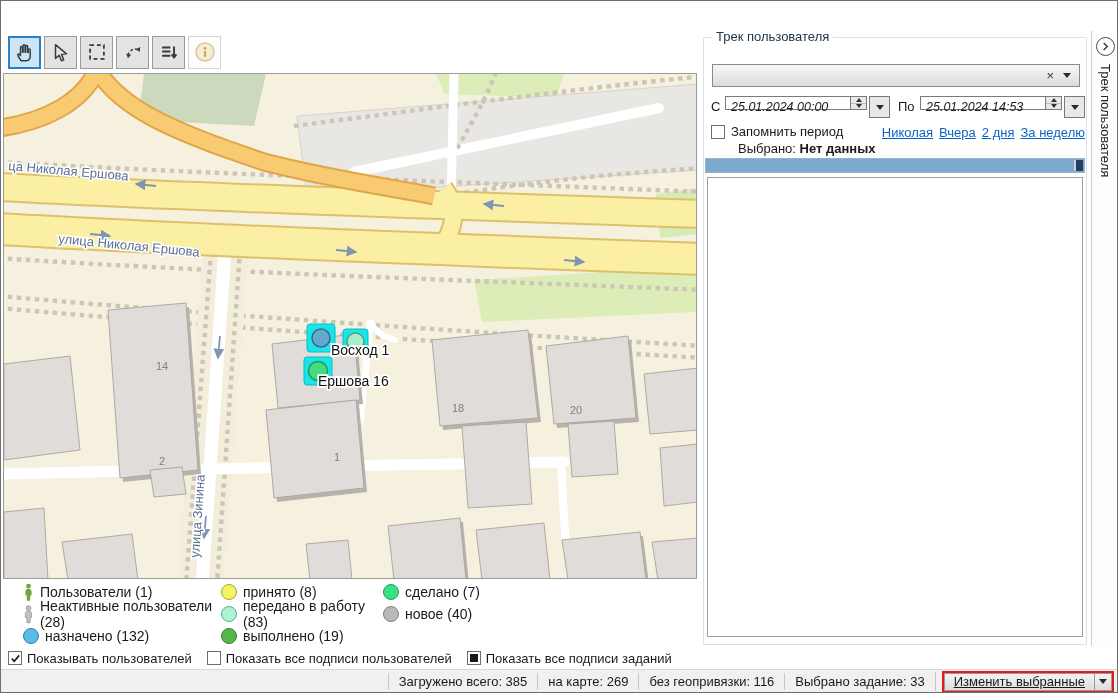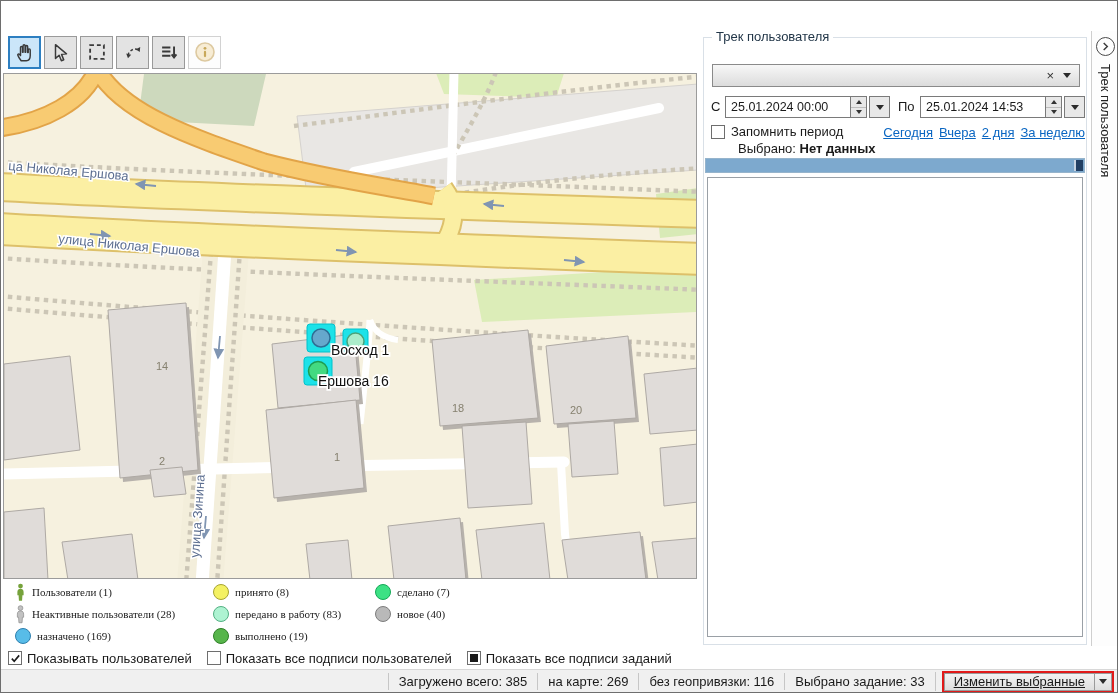--- a/index.html
+++ b/index.html
@@ -22,21 +22,21 @@
   .tbtn svg{display:block;}
 
   
   .map{position:absolute;left:2px;top:72px;width:694px;height:506px;border:1px solid #9b9b9b;overflow:hidden;}
   .map svg{display:block;}
   .map-street-label{font-size:13px;fill:#5d6f91;paint-order:stroke;stroke:#ffffff;stroke-width:3px;font-family:"Liberation Sans",sans-serif;}
   .map-bnum{font-size:11px;fill:#86816f;font-family:"Liberation Sans",sans-serif;}
   .map-marker-label{font-size:14px;fill:#111;paint-order:stroke;stroke:#ffffff;stroke-width:3.5px;font-family:"Liberation Sans",sans-serif;}
 
   
-  .legend{position:absolute;left:8px;top:580px;width:600px;height:66px;display:grid;grid-template-rows:22px 22px 22px;grid-template-columns:198px 162px auto;grid-auto-flow:column;align-items:center;padding-left:6px;font-size:11px;font-family:Liberation Serif, serif;}
+  .legend{position:absolute;left:16px;top:580px;width:600px;height:66px;display:grid;grid-template-rows:22px 22px 22px;grid-template-columns:198px 162px auto;grid-auto-flow:column;align-items:center;padding-left:6px;font-size:14px;}
   .lg-item{display:flex;align-items:center;gap:6px;}
   .lg-circle{width:16px;height:16px;border-radius:50%;border:1px solid #777;flex:0 0 auto;}
   .lg-person{display:flex;flex:0 0 auto;}
 
   
   .options{position:absolute;left:0;top:646px;width:1118px;height:22px;display:flex;align-items:center;gap:15px;padding-left:7px;font-size:13px;background:#fff;}
   .opt{display:flex;align-items:center;gap:5px;}
   .cb{width:14px;height:14px;background:#fff;border:1px solid #6e6e6e;display:flex;align-items:center;justify-content:center;flex:0 0 auto;}
   .cb .mark{display:none;}
   .cb.checked .mark{display:block;}
@@ -55,21 +55,21 @@
 
   
   .groupbox{position:absolute;left:702px;top:36px;width:384px;height:608px;border:1px solid #d9e0e7;background:#fff;}
   .gb-title{position:absolute;left:8px;top:-9px;background:#fff;padding:0 4px;font-size:13px;color:#223648;}
   .combo{position:absolute;left:8px;top:26px;width:368px;height:23px;background:linear-gradient(#f7f7f7,#dcdcdc);border:1px solid #8a8a8a;display:flex;align-items:center;}
   .combo-value{flex:1;font-size:12.5px;padding-left:5px;}
   .combo-clear{font-size:13px;color:#333;padding:0 7px;line-height:1;}
   .combo-arrow{padding:0 8px 0 2px;display:flex;align-items:center;}
   .daterow{position:absolute;left:0;top:58px;width:384px;height:22px;font-size:13px;}
   .dlabel{position:absolute;top:3px;}
-  .datebox{position:absolute;top:0;height:22px;width:142px;background:#fff;border:1px solid #7a7a7a;display:flex;}
+  .datebox{position:absolute;top:0;height:14px;width:142px;background:#fff;border:1px solid #7a7a7a;display:flex;font-style:italic;}
   .dateval{flex:1;font-size:12.5px;padding:3px 0 0 5px;white-space:nowrap;}
   .spin{width:16px;border-left:1px solid #7a7a7a;display:flex;flex-direction:column;}
   .spin div{flex:1;background:#e8e8e8;display:flex;align-items:center;justify-content:center;}
   .spin div:first-child{border-bottom:1px solid #bdbdbd;}
   .ddbtn{position:absolute;top:0;width:21px;height:22px;background:#e8e8e8;border:1px solid #7a7a7a;display:flex;align-items:center;justify-content:center;}
   .row3{position:absolute;left:0;top:86px;width:384px;height:17px;font-size:13px;}
   .remember{position:absolute;left:7px;top:0;display:flex;align-items:center;gap:6px;}
   .qlinks{position:absolute;right:3px;top:1px;display:flex;gap:6px;}
   .qlinks span{color:#0a66c2;text-decoration:underline;font-size:13px;white-space:nowrap;}
   .selline{position:absolute;left:2px;top:103px;font-size:13px;margin-left:32px;}
@@ -265,21 +265,21 @@
       <span class="lg-person" style="color: rgb(194, 194, 194);">
         <svg width="11" height="19" viewBox="0 0 12 20">
             <circle cx="6" cy="3" r="2.6" fill="currentColor" stroke="#8d8d8d" stroke-width="0.8"></circle>
             <path d="M6 6 C3.6 6 2.6 7.6 2.6 9.6 L2.6 13 L3.9 13 L4.3 19 L7.7 19 L8.1 13 L9.4 13 L9.4 9.6 C9.4 7.6 8.4 6 6 6 Z" fill="currentColor" stroke="#8d8d8d" stroke-width="0.8"></path>
           </svg>
       </span>
       <span>Неактивные пользователи (28)</span>
     </div>
     <div class="lg-item">
       <span class="lg-circle" style="background: rgb(88, 188, 232); border-color: rgb(46, 127, 174);"></span>
-      <span>назначено (169)</span>
+      <span>назначено (132)</span>
     </div>
     <div class="lg-item">
       <span class="lg-circle" style="background: rgb(244, 241, 99); border-color: rgb(167, 164, 50);"></span>
       <span>принято (8)</span>
     </div>
     <div class="lg-item">
       <span class="lg-circle" style="background: rgb(174, 243, 210); border-color: rgb(83, 177, 131);"></span>
       <span>передано в работу (83)</span>
     </div>
     <div class="lg-item">
@@ -372,21 +372,21 @@
           <span class="tri-down"></span>
         </div>
     </div>
 
     <div class="row3">
       <div class="remember">
         <span class="cb"></span>
         <span>Запомнить период</span>
       </div>
       <div class="qlinks">
-        <span>Сегодня</span>
+        <span>Николая</span>
         <span>Вчера</span>
         <span>2 дня</span>
         <span>За неделю</span>
       </div>
     </div>
 
     <div class="selline">
       <span>Выбрано:</span>
       <b>Нет данных</b>
     </div>

